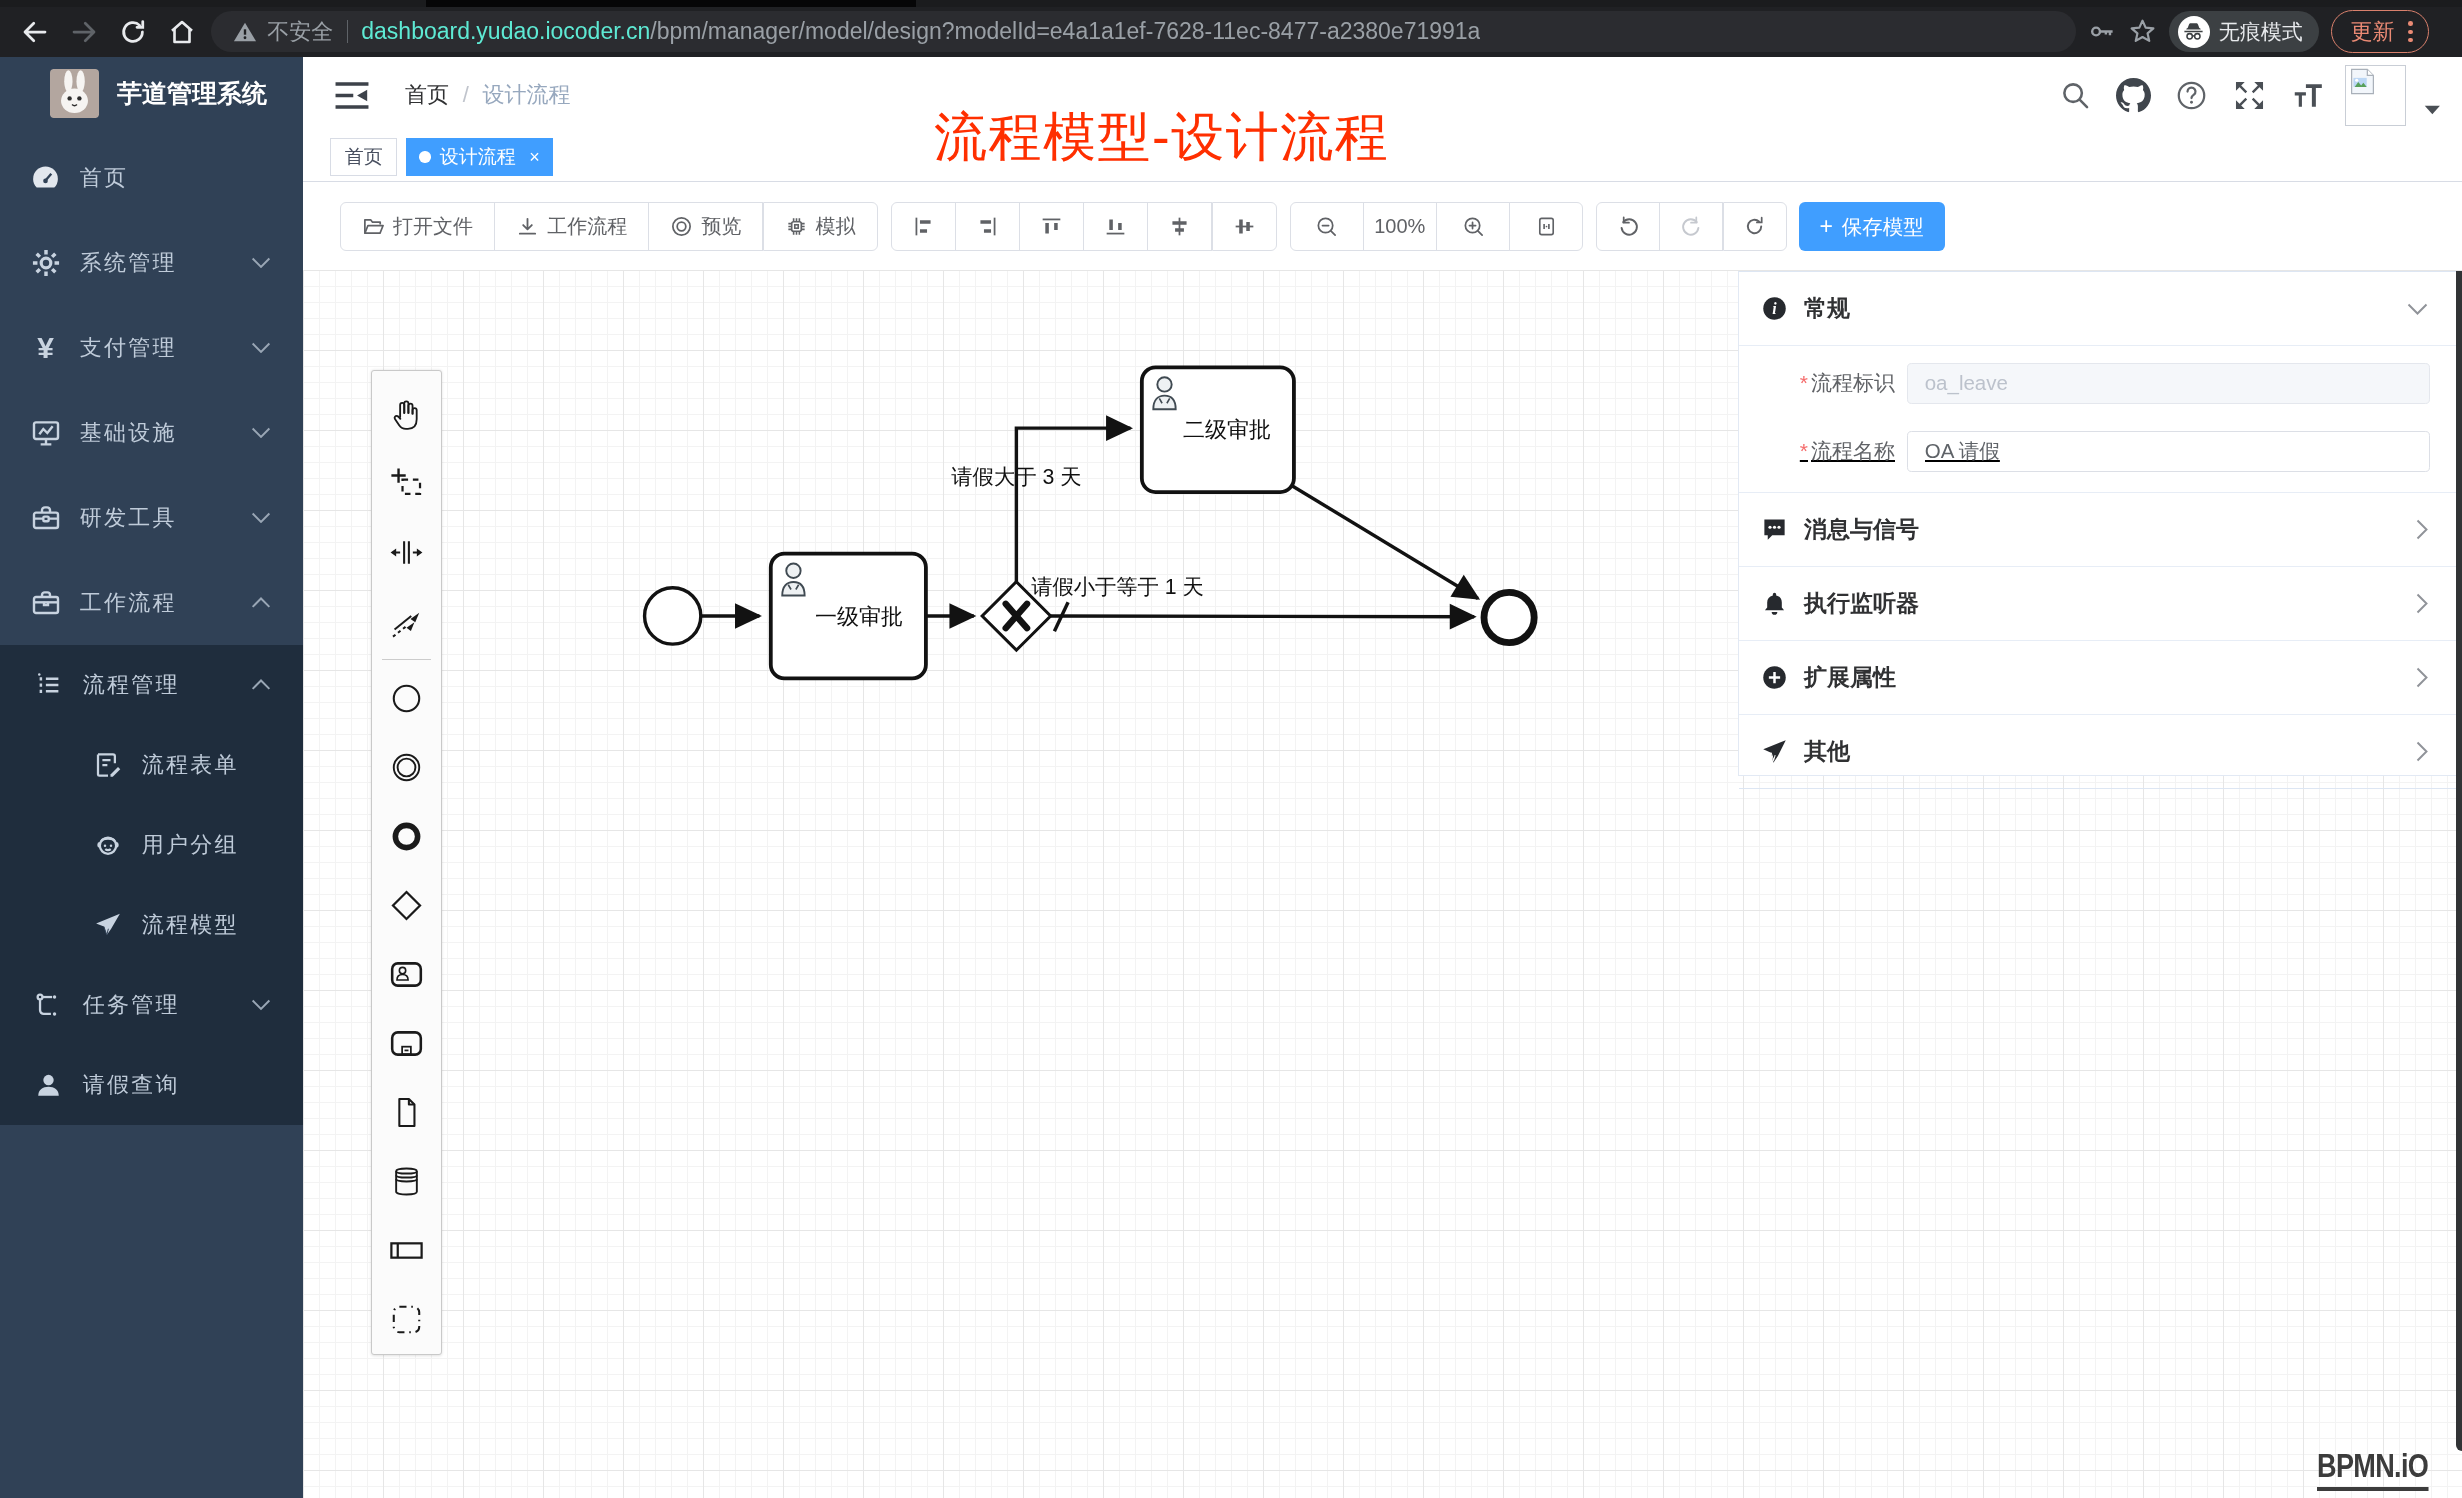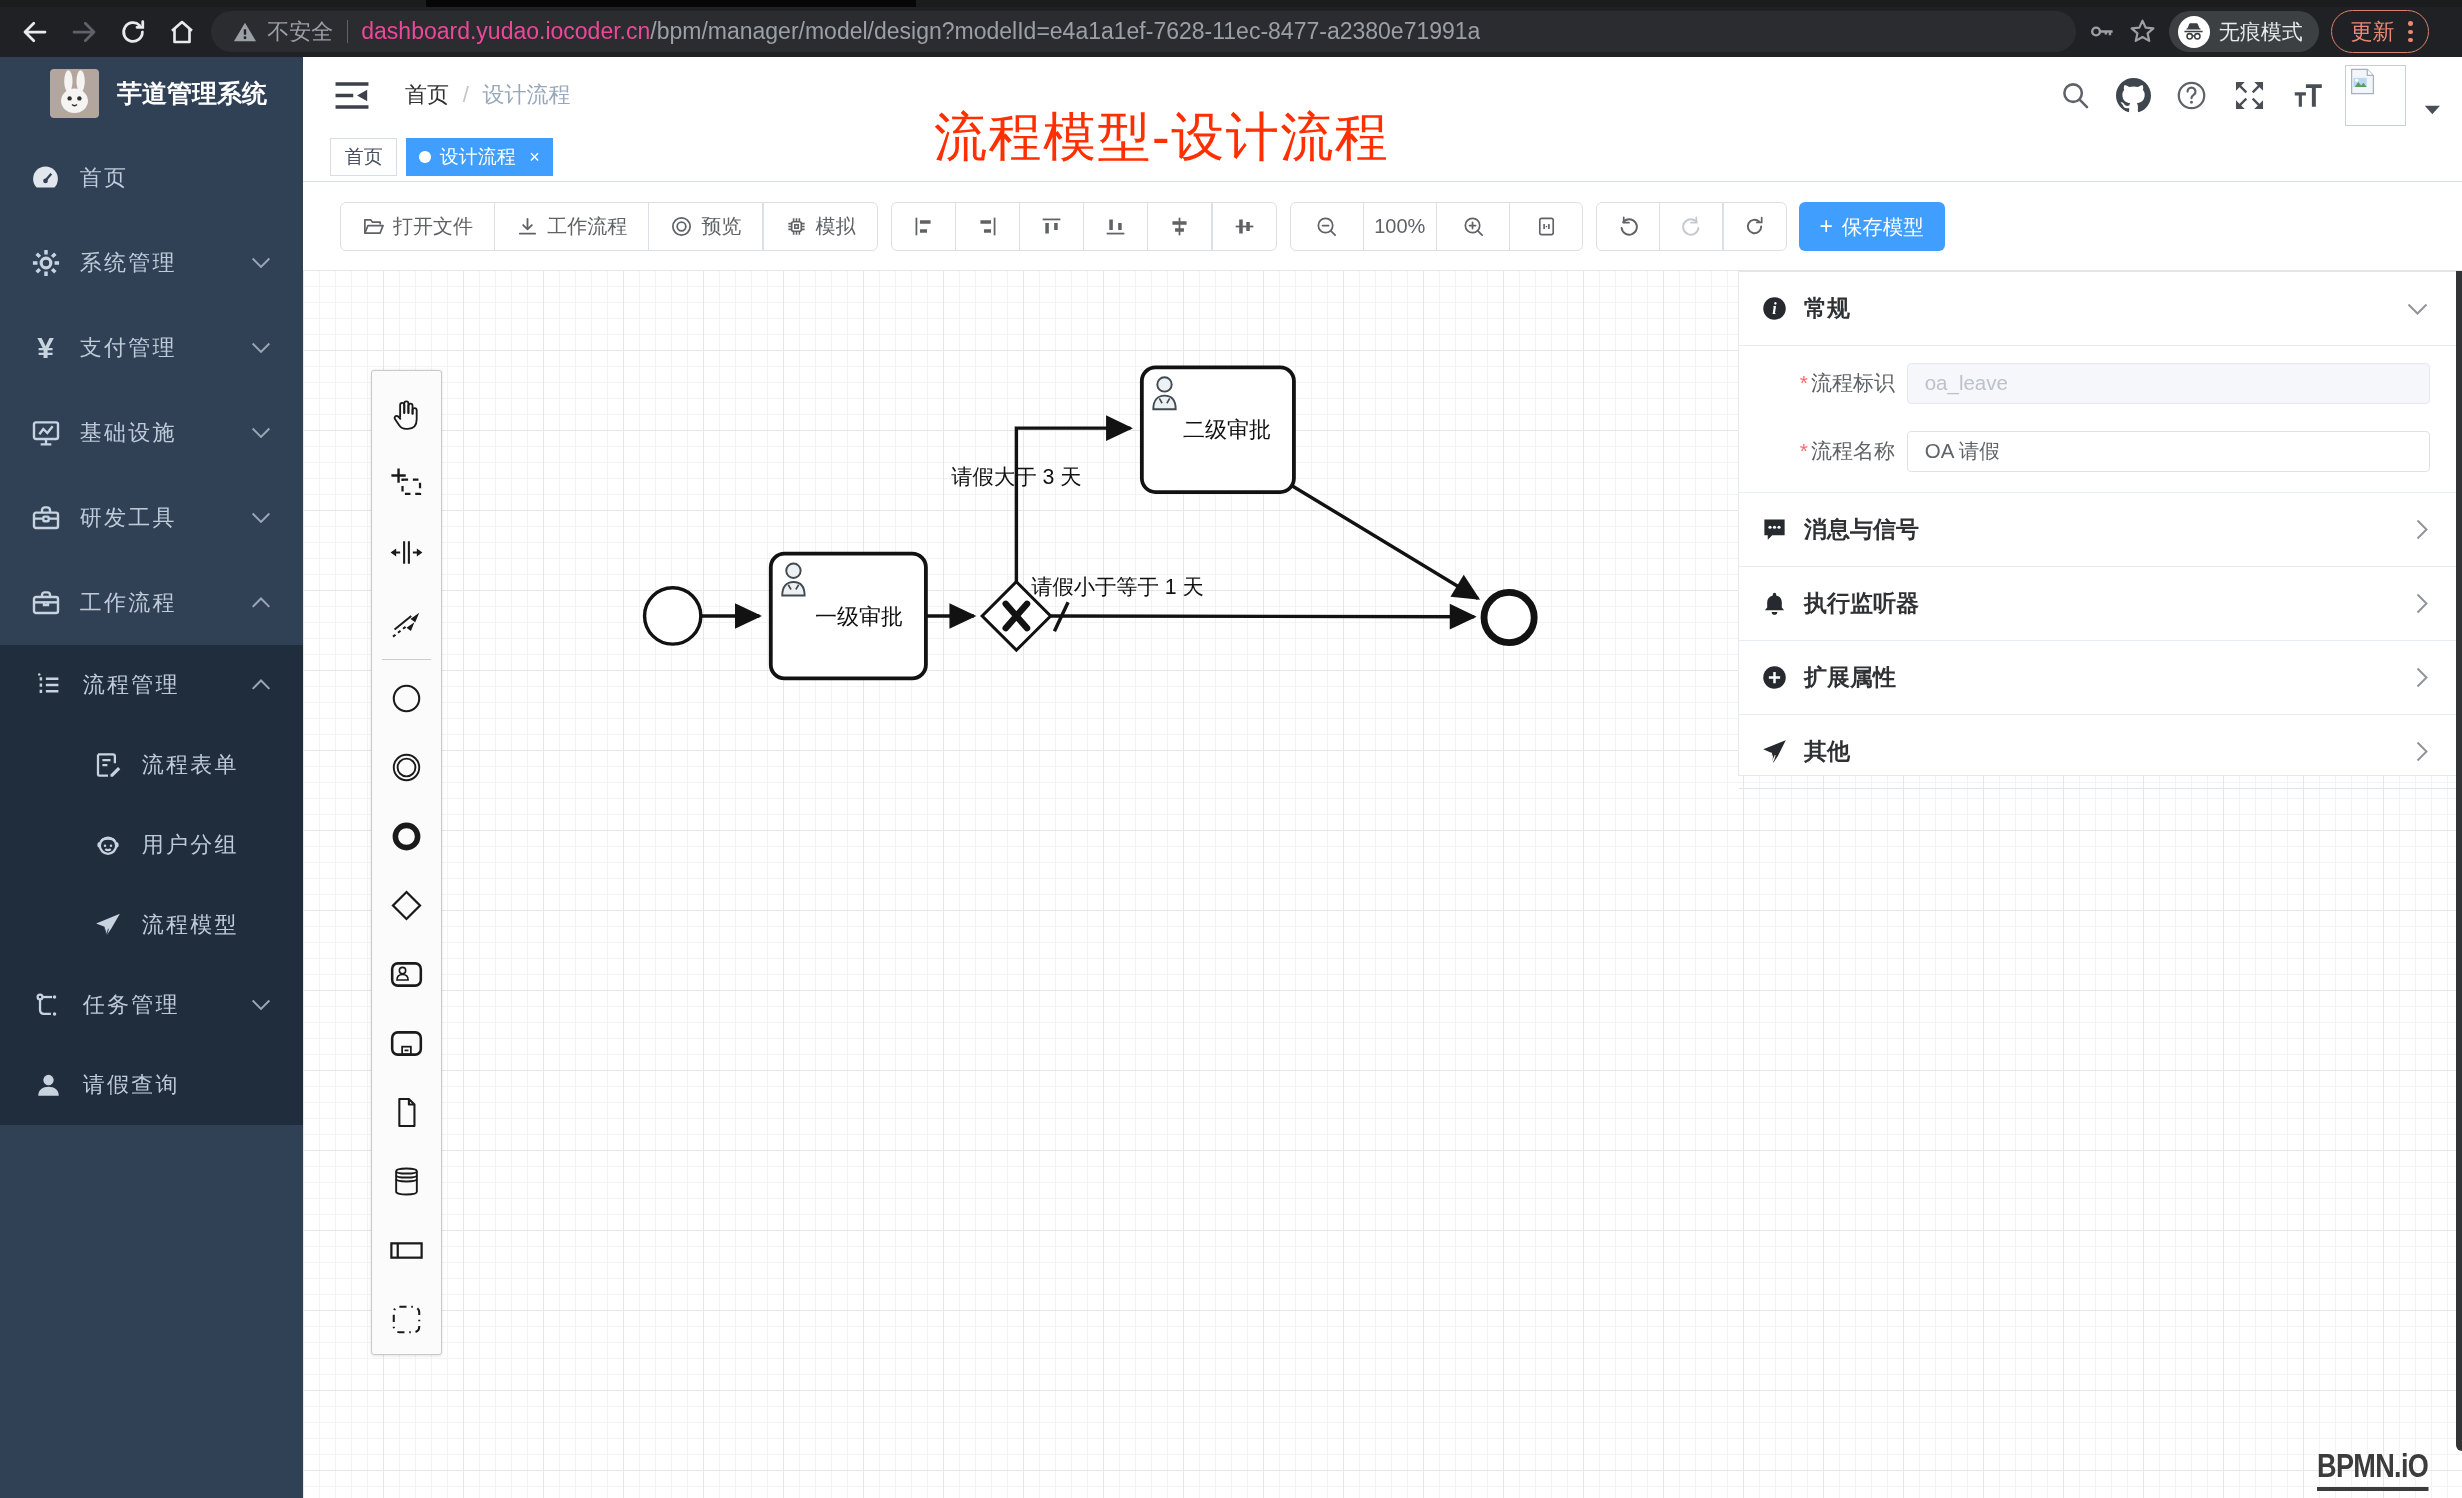--- a/index.html
+++ b/index.html
@@ -10,21 +10,21 @@
   
   .chrome { position:absolute; left:0; top:0; width:2462px; height:57px; background:#202124; }
   .chrome-topstrip { position:absolute; left:0; top:0; width:2462px; height:6.8px; background:#1b1c1e; }
   .chrome-tabseg { position:absolute; left:426px; top:0; width:490px; height:6.8px; background:#060607; }
   .chrome-row { position:absolute; left:0; top:6.8px; width:2462px; height:50px; display:flex; align-items:center; }
   .nav-ico { width:49px; height:49px; display:flex; align-items:center; justify-content:center; flex:0 0 auto; }
   .url-pill { margin-left:4.6px; height:41px; flex:0 0 1865px; background:#2b2c30; border-radius:20.5px; display:flex; align-items:center; padding:0 21px; }
   .warn-label { color:#9aa0a6; font-size:22px; margin:0 7.6px 0 9px; }
   .url-sep { width:0.8px; height:23px; background:#5f6368; margin:0 13.7px 0 6px; }
   .url-text { font-size:23px; color:#9aa0a6; white-space:nowrap; overflow:hidden; }
-  .url-text b { color:#ec4899; font-weight:400; }
+  .url-text b { color:#5eead4; font-weight:400; }
   .chrome-right { display:flex; align-items:center; margin-left:10.6px; gap:12px; }
   .incog-chip { height:41px; background:#3c4043; border-radius:20.5px; display:flex; align-items:center; gap:9px; padding:0 16.7px 0 9px; color:#e8eaed; font-size:21px; }
   .incog-chip .hat { width:32px; height:32px; background:#fff; border-radius:50%; display:flex; align-items:center; justify-content:center; }
   .update-chip { height:43px; border:1.5px solid #d9806c; border-radius:22px; display:flex; align-items:center; gap:13.7px; padding:0 12px 0 18px; color:#ea8a74; font-size:22px; }
   .dots { display:flex; flex-direction:column; gap:3.8px; padding-right:3px; }
   .dots i { width:4.6px; height:4.6px; border-radius:50%; background:#ea8a74; }
 
   
   .sidebar { position:absolute; left:0; top:57px; width:303px; height:1441px; background:#304156; color:#bfcbd9; }
   .logo-row { height:72px; display:flex; align-items:center; padding-left:50px; gap:18px; }
@@ -93,21 +93,21 @@
   .edge-strip { position:absolute; left:2153px; top:0.8px; width:6px; height:1180px; background:#313335; border-radius:0 0 0 6.8px; z-index:6; }
 
   
   .props { position:absolute; left:1738px; top:271px; width:724px; height:505px; background:#fff; border:0.8px solid #e2e9f4; border-top:1.5px solid #dde6f3; z-index:5; }
   .sec-row { height:74px; display:flex; align-items:center; padding:0 33px 0 21px; border-bottom:0.8px solid #e7edf6; cursor:pointer; }
   .sec-ico { width:29px; height:29px; margin-right:15px; display:flex; align-items:center; justify-content:center; }
   .sec-lbl { flex:1; font-size:23px; color:#303133; font-weight:bold; }
   .sec-chev { color:#909399; }
   .sec-body { padding:16.7px 0 20px 56px; border-bottom:0.8px solid #e7edf6; }
   .field-row { display:flex; align-items:center; margin-bottom:27px; }
-  .field-row:last-child { margin-bottom:0; }
+  .field-row:last-child { margin-bottom:0;text-decoration:underline; }
   .f-label { width:100px; font-size:21px; color:#606266; text-align:right; margin-right:12px; white-space:nowrap; }
   .f-star { color:#f56c6c; margin-right:3px; }
   .f-input { width:523px; height:41px; border:0.8px solid #dcdfe6; border-radius:4.6px; font-size:20.5px; padding:0 16.7px; color:#5f6368; font-family:inherit; outline:none; background:#fff; }
   .f-input.disabled { background:#f5f7fa; border-color:#e4e7ed; color:#bcc2cc; }
 
   
   .red-title { position:absolute; left:934px; top:102px; z-index:20; font-size:53px; font-weight:500; color:#ff2f00; letter-spacing:1.5px; white-space:nowrap; }
 
   svg { display:block; }
 </style>

